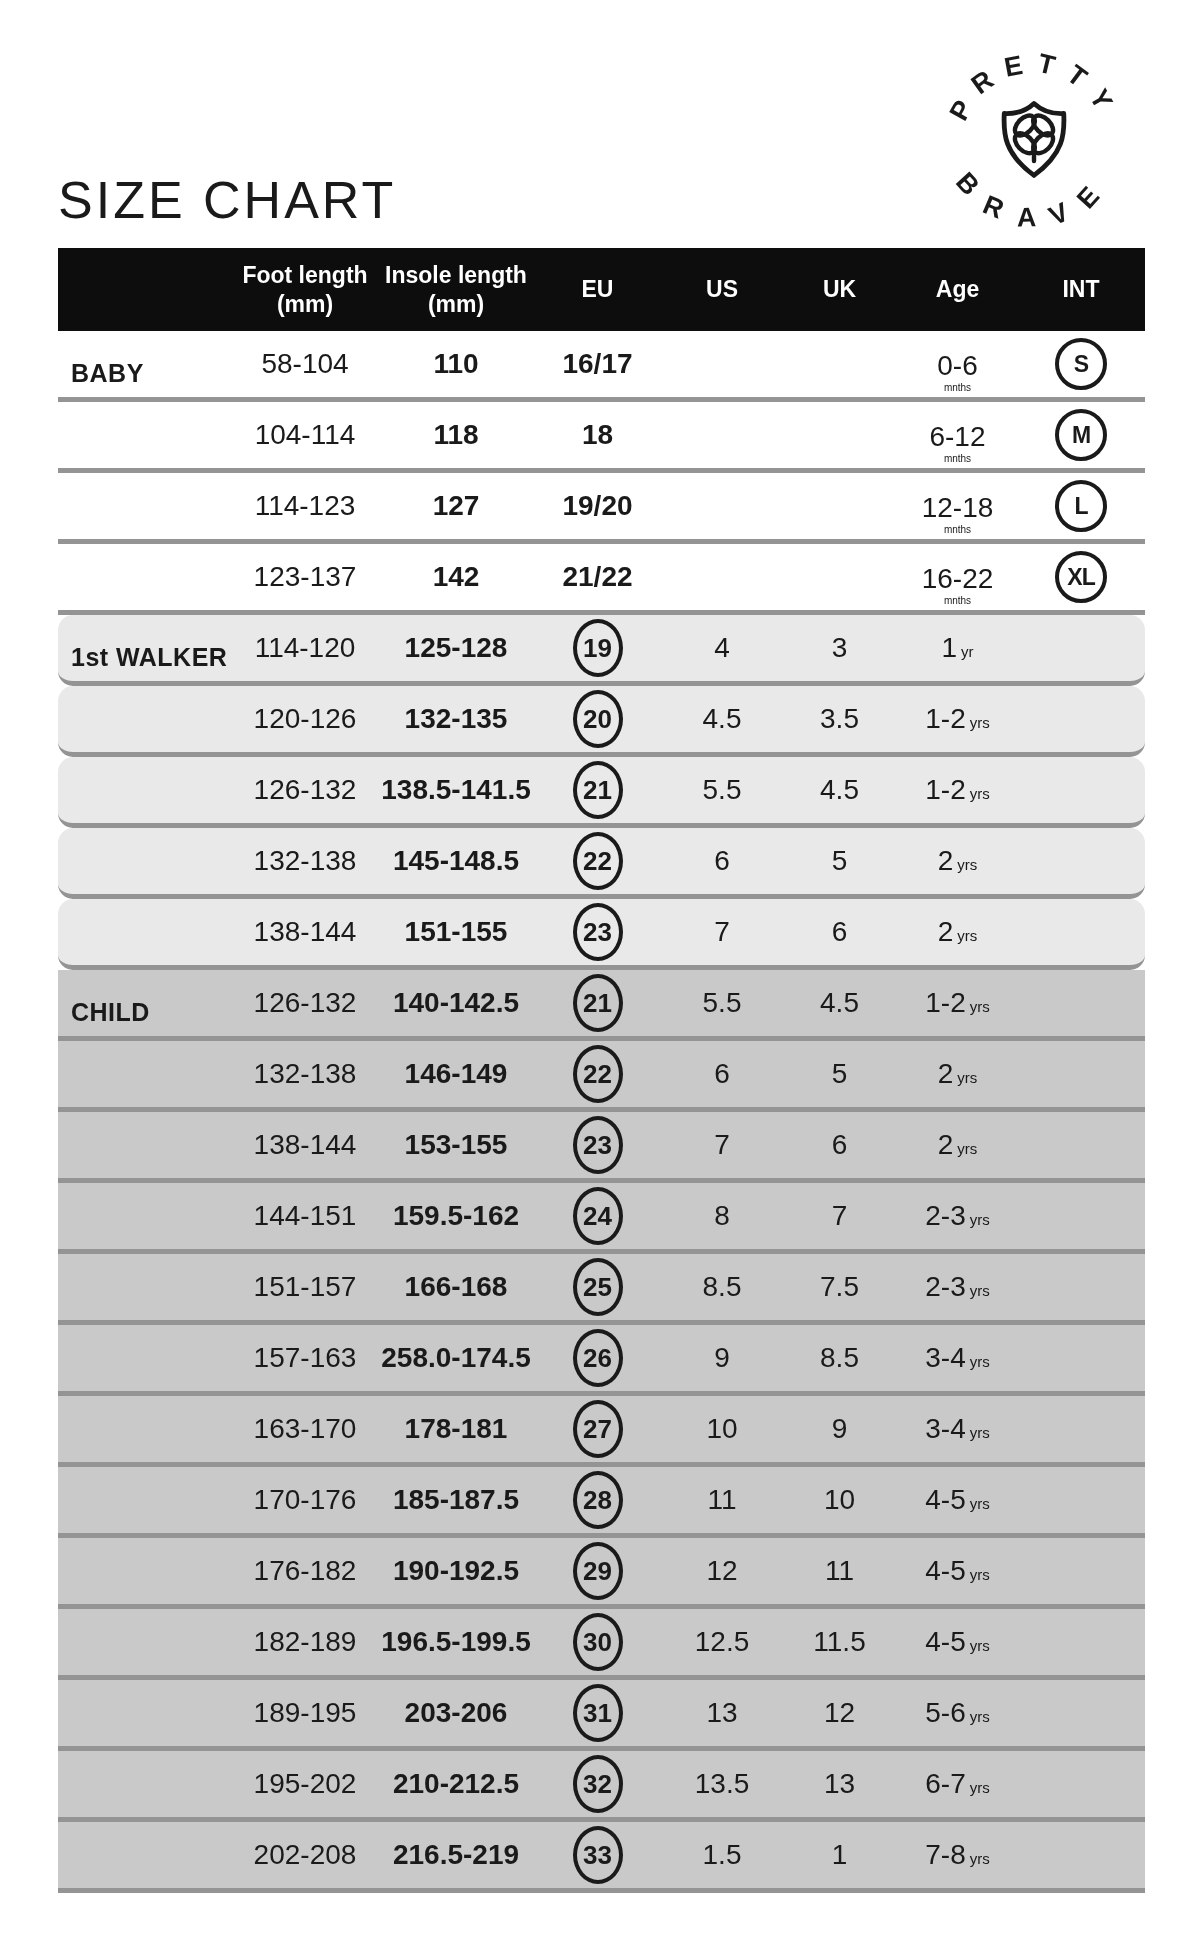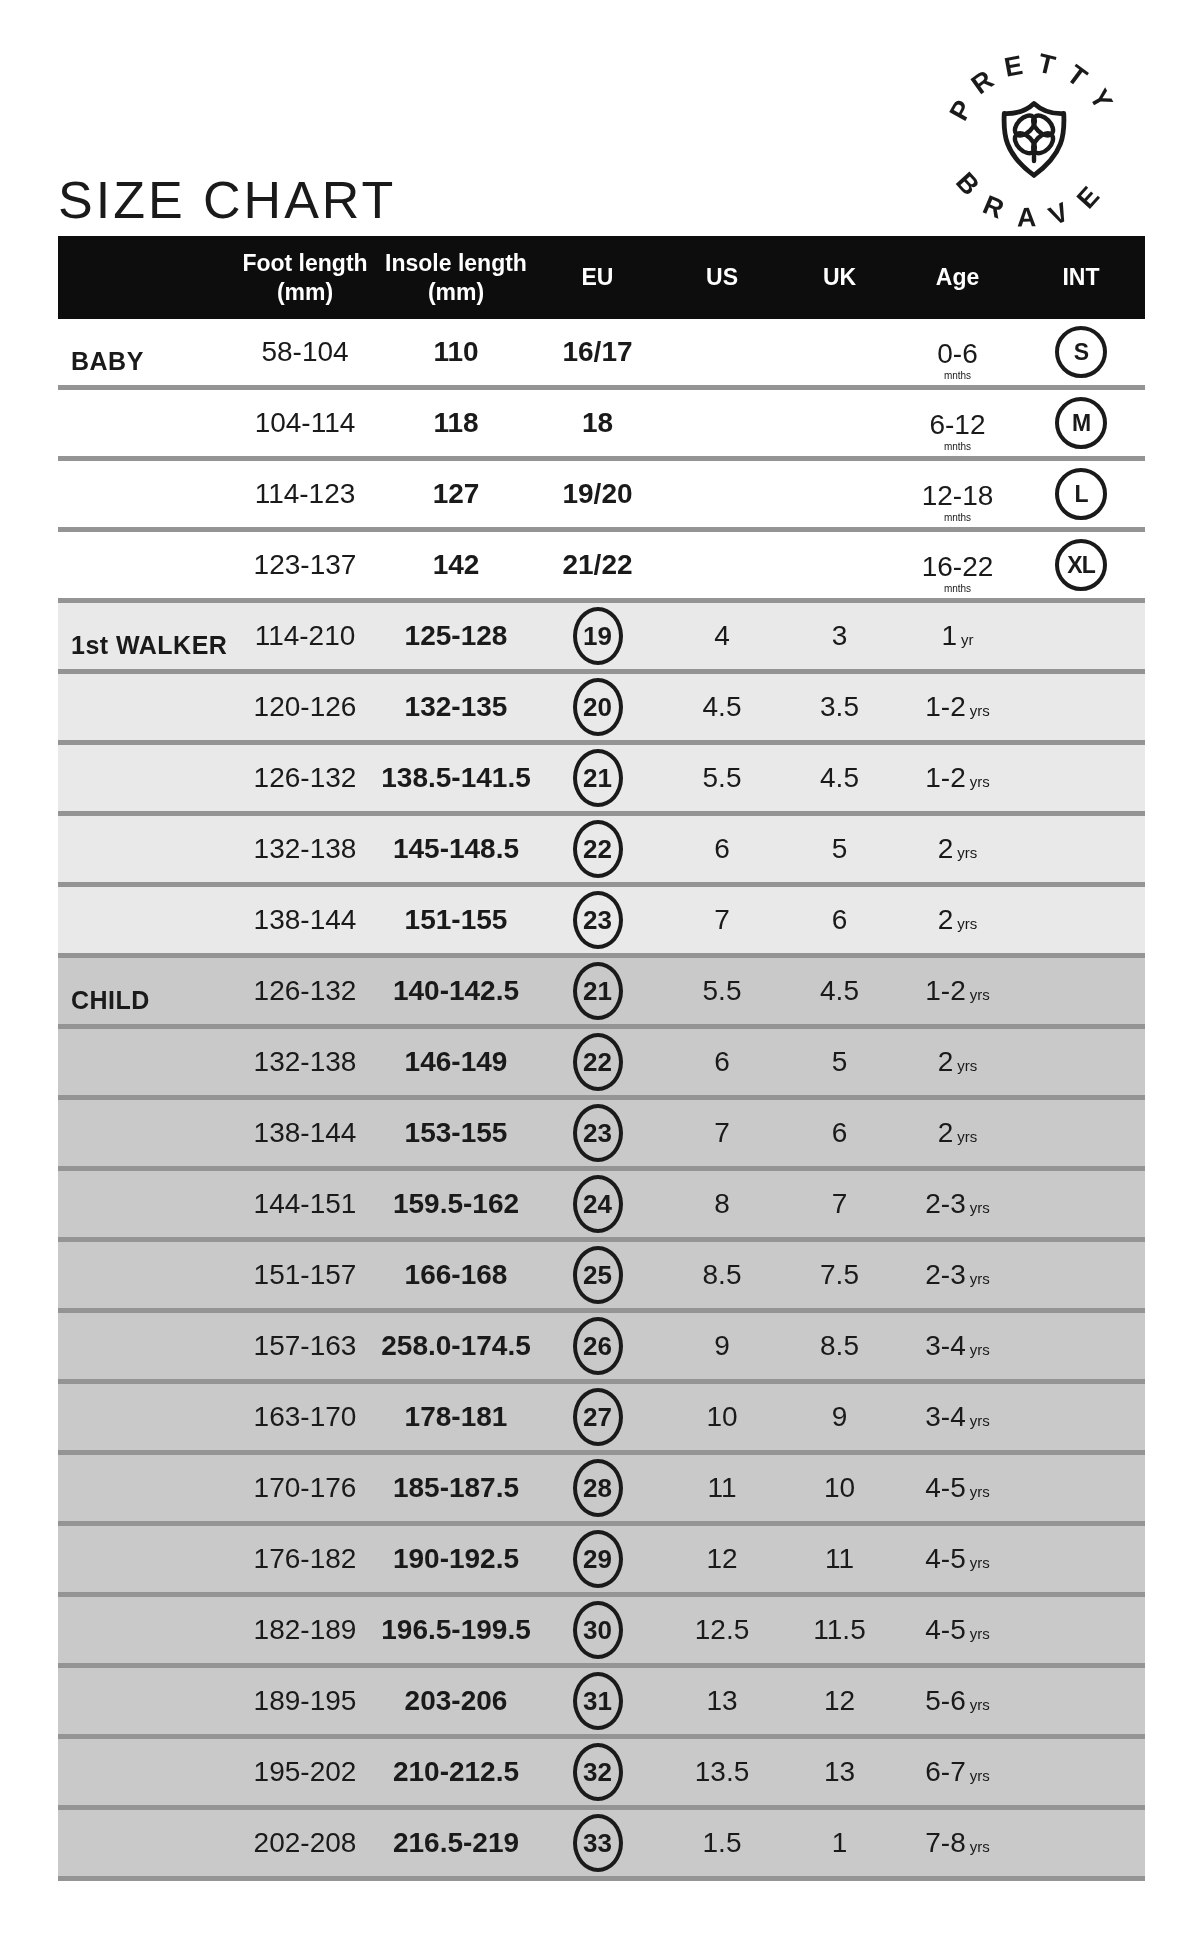--- a/index.html
+++ b/index.html
@@ -10,34 +10,34 @@
   .title {
     position:absolute; left:58px; top:170px; margin:0;
     font-size:52px; font-weight:400; letter-spacing:3px; color:var(--ink);
   }
   .logo { position:absolute; left:938px; top:42px; width:192px; height:192px; }
   .logo-arc { fill:var(--ink); font-weight:700; font-family:"Liberation Sans",sans-serif; }
   .arc-top  { font-size:28px; letter-spacing:13px; }
   .arc-bot  { font-size:28px; letter-spacing:20px; }
   .logo-shield { stroke:var(--ink); fill:none; stroke-linejoin:round; stroke-linecap:round; }
 
-  .table { position:absolute; left:58px; top:236px; width:1087px; }
+  .table { position:absolute; left:58px; top:248px; width:1087px; }
   .grid {
     display:grid;
     grid-template-columns:172px 150px 152px 131px 118px 117px 119px 128px;
     align-items:center;
   }
   .head { height:83px; background:var(--header-bg); color:var(--header-text); }
   .hcell {
     display:flex; flex-direction:column; align-items:center; justify-content:center;
     font-weight:700; font-size:23px; line-height:1.22; text-align:center;
   }
   .row { height:71px; box-sizing:border-box; border-bottom:5px solid var(--divider); }
   .theme-white { background:var(--row-white); }
-  .theme-light { background:var(--row-light); }
+  .theme-light { background:var(--row-light);border-radius:15px; }
   .theme-mid   { background:var(--row-mid); }
   .cell {
     display:flex; align-items:center; justify-content:center;
     font-size:28px; color:var(--ink); text-align:center;
   }
   .c-label { justify-content:flex-start; padding-left:13px; font-weight:700; font-size:25px; letter-spacing:0.5px;margin-top:18px; }
   .c-foot   { font-weight:400; }
   .c-insole { font-weight:700; }
   .eu-plain { font-weight:700; }
   .eu-circle {
@@ -186,21 +186,21 @@
               <span class="age-num">16-22</span>
               <span class="age-unit">mnths</span>
             </div>
           </div>
           <div class="cell c-int">
             <span class="int-circle">XL</span>
           </div>
         </div>
         <div class="row grid theme-light">
           <div class="cell c-label">1st WALKER</div>
-          <div class="cell c-foot">114-210</div>
+          <div class="cell c-foot">114-120</div>
           <div class="cell c-insole">125-128</div>
           <div class="cell">
             <span class="eu-circle">19</span>
           </div>
           <div class="cell c-us">4</div>
           <div class="cell c-uk">3</div>
           <div class="cell c-age">
             <span class="age-num">1</span>
             <span class="age-unit">yr</span>
           </div>

